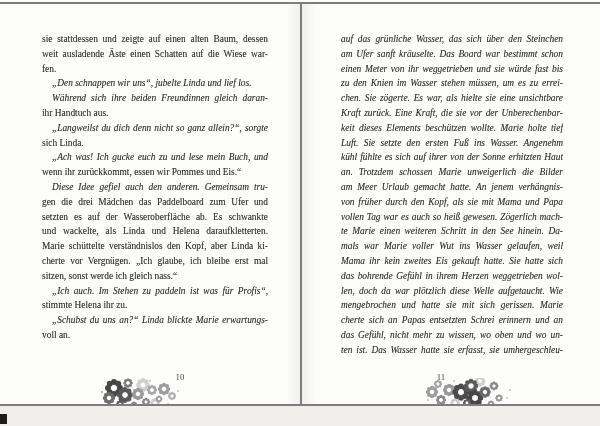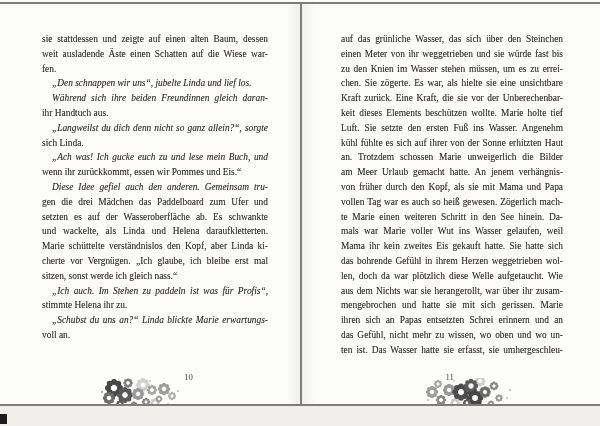--- a/index.html
+++ b/index.html
@@ -15,29 +15,29 @@
   .gutter-line{left:300px; top:2px; width:2px; height:402px;}
   .below-strip{position:absolute; left:0; top:406px; width:600px; height:20px; background:var(--fold,#f0efec);}
   .gutter-shade{position:absolute; top:4px; height:400px; width:14px; pointer-events:none;}
   .gutter-shade.l{left:286px; background:linear-gradient(to right, rgba(0,0,0,0), rgba(0,0,0,0.05));}
   .gutter-shade.r{left:302px; background:linear-gradient(to left, rgba(0,0,0,0), rgba(0,0,0,0.05));}
   .text-col{
     position:absolute; top:32px; overflow:hidden;
     font-size:9.4px; text-shadow:0 0 0.3px rgba(40,36,30,0.4);
   }
   .text-col.left{left:42px; width:226px;}
-  .text-col.right{left:341px; width:222px;}
+  .text-col.right{left:341px; width:222px;font-style:italic;}
   .line{
     height:14.8px; line-height:14.8px; white-space:nowrap;
     text-align:justify; text-align-last:justify; transform-origin:0 50%;
   }
   .line.indent{text-indent:10px;font-style:italic;}
   .line.para-end{text-align-last:left;}
   .pnum{
-    position:absolute; top:372px; width:26px; text-align:right;
+    position:absolute; top:372px; width:26px; text-align:center;
     font-size:8.8px; color:var(--page_number,#4a4a4a);
   }
   .pnum.left{left:167px;}
   .pnum.right{left:428px;}
   .ornament{position:absolute; top:378px; width:90px; height:32px;}
   .ornament.left{left:98px;}
   .ornament.right{left:424px;}
   .artifact{position:absolute; left:0; top:414px; width:7px; height:10px; background:#1c1c1c;}
   .defs-holder{position:absolute; width:0; height:0; overflow:hidden;}
 </style>
@@ -86,39 +86,39 @@
       <div class="line">cherte vor Vergnügen. „Ich glaube, ich bleibe erst mal</div>
       <div class="line para-end">sitzen, sonst werde ich gleich nass.“</div>
       <div class="line indent">„Ich auch. Im Stehen zu paddeln ist was für Profis“,</div>
       <div class="line para-end">stimmte Helena ihr zu.</div>
       <div class="line indent">„Schubst du uns an?“ Linda blickte Marie erwartungs-</div>
       <div class="line para-end">voll an.</div>
     </div>
 
   <div class="text-col right">
       <div class="line">auf das grünliche Wasser, das sich über den Steinchen</div>
+      <div class="line">am Ufer sanft kräuselte. Das Board war bestimmt schon</div>
       <div class="line">einen Meter von ihr weggetrieben und sie würde fast bis</div>
       <div class="line">zu den Knien im Wasser stehen müssen, um es zu errei-</div>
       <div class="line">chen. Sie zögerte. Es war, als hielte sie eine unsichtbare</div>
       <div class="line">Kraft zurück. Eine Kraft, die sie vor der Unberechenbar-</div>
       <div class="line">keit dieses Elements beschützen wollte. Marie holte tief</div>
       <div class="line">Luft. Sie setzte den ersten Fuß ins Wasser. Angenehm</div>
       <div class="line">kühl fühlte es sich auf ihrer von der Sonne erhitzten Haut</div>
       <div class="line">an. Trotzdem schossen Marie unweigerlich die Bilder</div>
       <div class="line">am Meer Urlaub gemacht hatte. An jenem verhängnis-</div>
       <div class="line">von früher durch den Kopf, als sie mit Mama und Papa</div>
       <div class="line">vollen Tag war es auch so heiß gewesen. Zögerlich mach-</div>
       <div class="line">te Marie einen weiteren Schritt in den See hinein. Da-</div>
       <div class="line">mals war Marie voller Wut ins Wasser gelaufen, weil</div>
       <div class="line">Mama ihr kein zweites Eis gekauft hatte. Sie hatte sich</div>
       <div class="line">das bohrende Gefühl in ihrem Herzen weggetrieben wol-</div>
       <div class="line">len, doch da war plötzlich diese Welle aufgetaucht. Wie</div>
-      <div class="line">aus dem Nichts war sie herangerollt, war über ihr zusam-</div>
       <div class="line">mengebrochen und hatte sie mit sich gerissen. Marie</div>
-      <div class="line">ihren sich an Papas entsetzten Schrei erinnern und an</div>
+      <div class="line">cherte sich an Papas entsetzten Schrei erinnern und an</div>
       <div class="line">das Gefühl, nicht mehr zu wissen, wo oben und wo un-</div>
       <div class="line">ten ist. Das Wasser hatte sie erfasst, sie umhergeschleu-</div>
     </div>
 
   <div class="pnum left">10</div>
   <div class="pnum right">11</div>
 
   <svg class="ornament left" viewBox="0 0 90 32">
     <use href="#flower-shape" transform="translate(45,7) scale(2.0)" fill="#cfcfcf"></use>
     <use href="#flower-shape" transform="translate(57,25) scale(1.4)" fill="#c8c8c8"></use>

